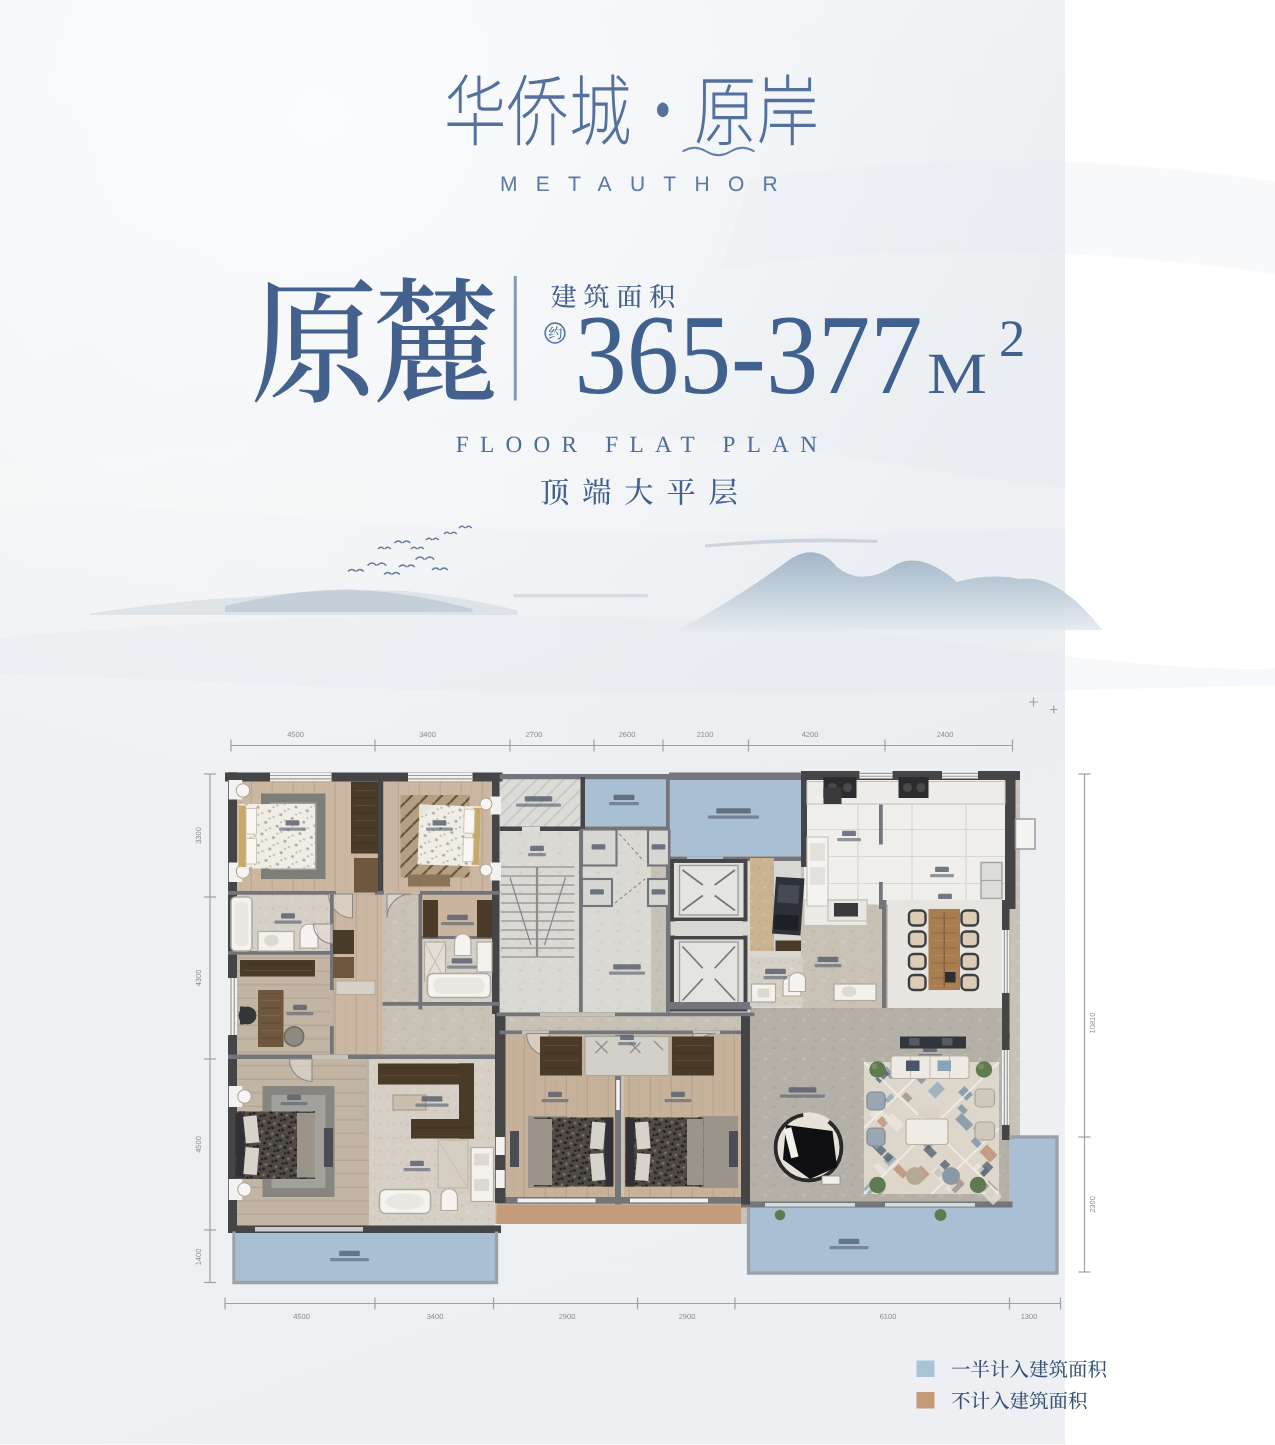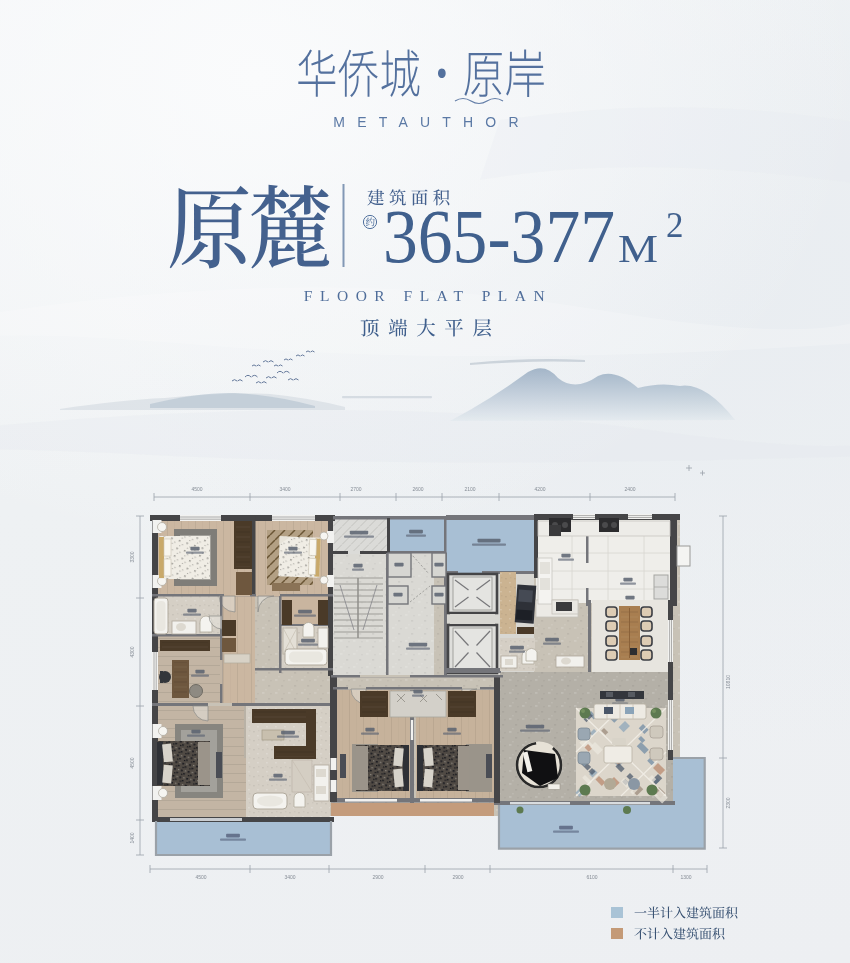--- a/index.html
+++ b/index.html
@@ -1,16 +1,16 @@
 <!DOCTYPE html>
 <html><head><meta charset="utf-8">
 <style>
 html,body{margin:0;padding:0;}
 body{width:850px;height:963px;overflow:hidden;font-family:"Liberation Sans",sans-serif;}
-.page{position:relative;width:850px;height:963px;background:
+.page{position:relative;width:710px;height:963px;background:
  radial-gradient(130% 90% at 30% 8%, #fafbfc 0%, rgba(250,251,252,0) 55%),
  radial-gradient(120% 80% at 85% 30%, #e9edf1 0%, rgba(233,237,241,0) 60%),
  linear-gradient(160deg,#f4f6f8 0%,#eef1f3 40%,#edeff2 100%); text-align: right;}
 svg{position:absolute;left:0;top:0;}
 </style></head><body>
 <div class="page">
 <svg width="850" height="963" viewBox="0 0 850 963">
 <defs>
 <linearGradient id="mgrad" x1="0" y1="0" x2="0" y2="1">
  <stop offset="0" stop-color="#96abc0"></stop>

